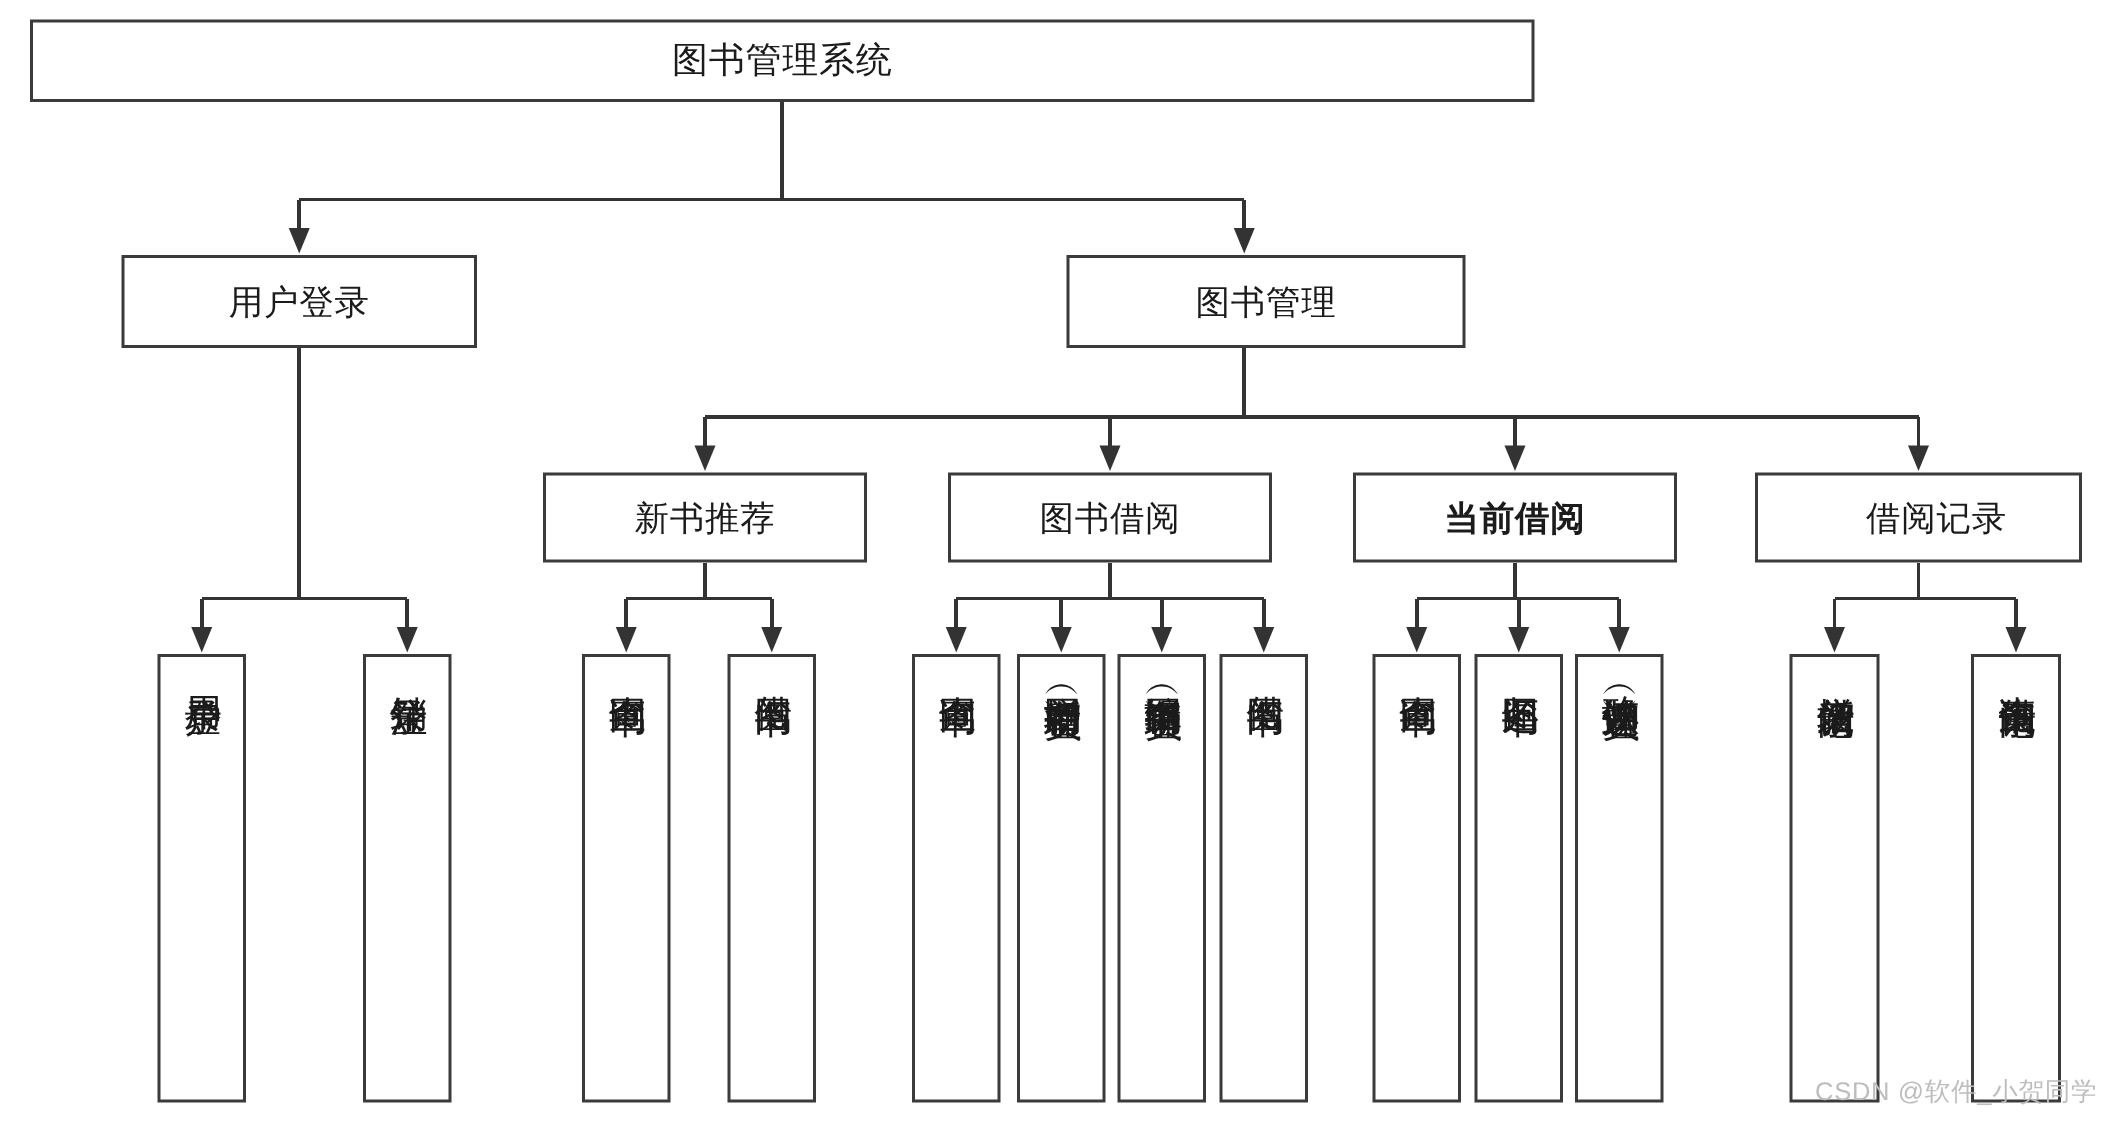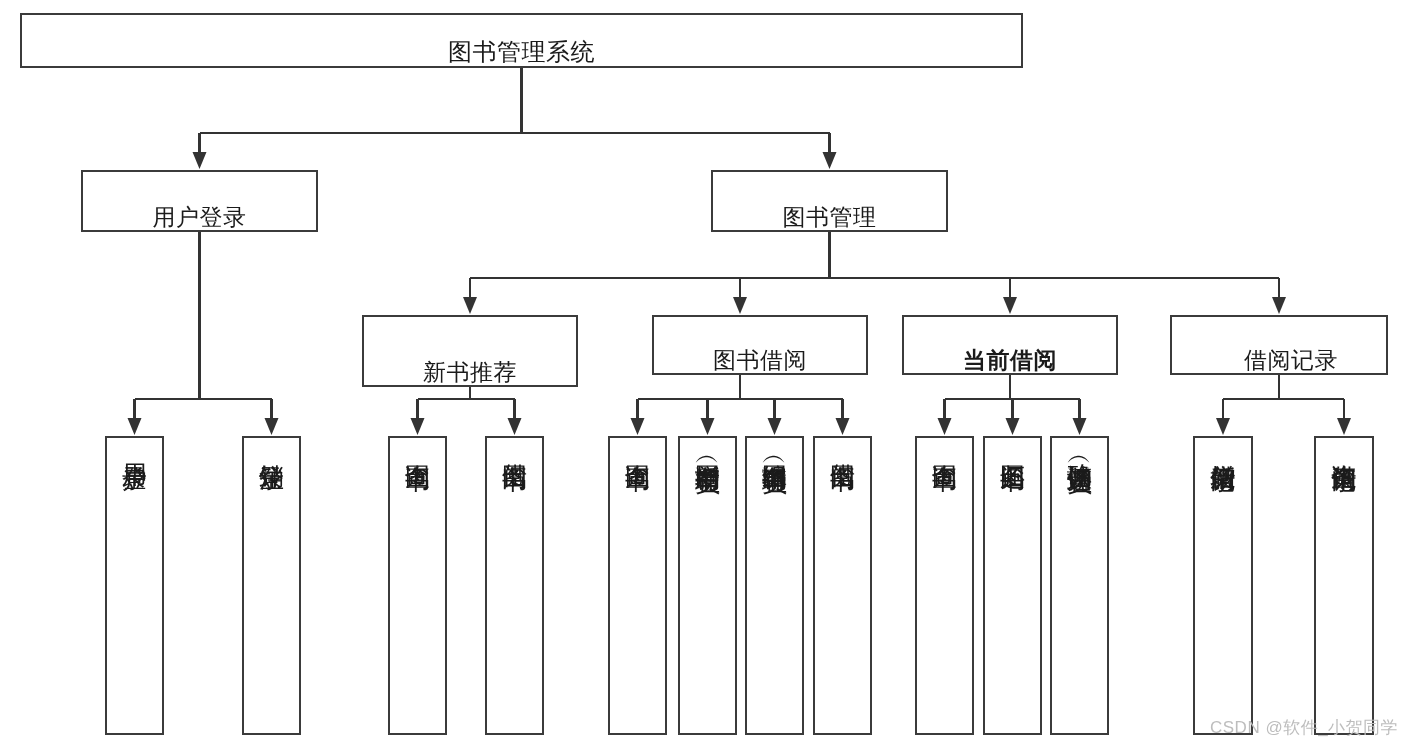--- a/index.html
+++ b/index.html
@@ -24,21 +24,21 @@
     width: 1405px;
     height: 747px;
     pointer-events: none;
   }
   .node {
     position: absolute;
     box-sizing: border-box;
     border: 2px solid #3b3b3b;
     background: #ffffff;
     display: flex;
-    align-items: flex-end;
+    align-items: center;
     justify-content: center;
     color: #1b1b1b;
   }
   .node.h {
     
   }
   .node.h .label {
     font-size: 23px;
     line-height: 1.15;
     letter-spacing: 0.5px;
@@ -127,27 +127,27 @@
       <line x1="1344" y1="399" x2="1344" y2="419" stroke="#333333" stroke-width="2.4" shape-rendering="crispEdges"></line>
       <path d="M 1337 418 L 1344 435 L 1351 418 Z" fill="#333333"></path>
     </svg>
   <div id="nodes">
       <div class="node h root" style="left: 20px; top: 13px; width: 1003px; height: 55px; border-color: rgb(59, 59, 59);">
         <span class="label">图书管理系统</span>
       </div>
       <div class="node h" style="left: 81px; top: 170px; width: 237px; height: 62px; border-color: rgb(59, 59, 59);">
         <span class="label">用户登录</span>
       </div>
-      <div class="node h" style="left: 711px; top: 170px; width: 237px; height: 62px; border-color: rgb(59, 59, 59);">
+      <div class="node h" style="left: 711px; top: 170px; width: 266px; height: 62px; border-color: rgb(59, 59, 59);">
         <span class="label">图书管理</span>
       </div>
-      <div class="node h" style="left: 362px; top: 315px; width: 216px; height: 72px; border-color: rgb(59, 59, 59);">
+      <div class="node h" style="left: 362px; top: 315px; width: 216px; height: 60px; border-color: rgb(59, 59, 59);">
         <span class="label">新书推荐</span>
       </div>
-      <div class="node h" style="left: 632px; top: 315px; width: 216px; height: 60px; border-color: rgb(59, 59, 59); margin-left: 20px;">
+      <div class="node h" style="left: 632px; top: 315px; width: 216px; height: 60px; border-color: rgb(59, 59, 59);">
         <span class="label">图书借阅</span>
       </div>
       <div class="node h" style="left: 902px; top: 315px; width: 216px; height: 60px; border-color: rgb(59, 59, 59); font-weight: bold;">
         <span class="label">当前借阅</span>
       </div>
       <div class="node h" style="left: 1170px; top: 315px; width: 218px; height: 60px; border-color: rgb(59, 59, 59); padding-left: 24px;">
         <span class="label">借阅记录</span>
       </div>
       <div class="node v" style="left: 105px; top: 436px; width: 59px; height: 299px; border-color: rgb(59, 59, 59);">
         <span class="label">用户登录</span>

